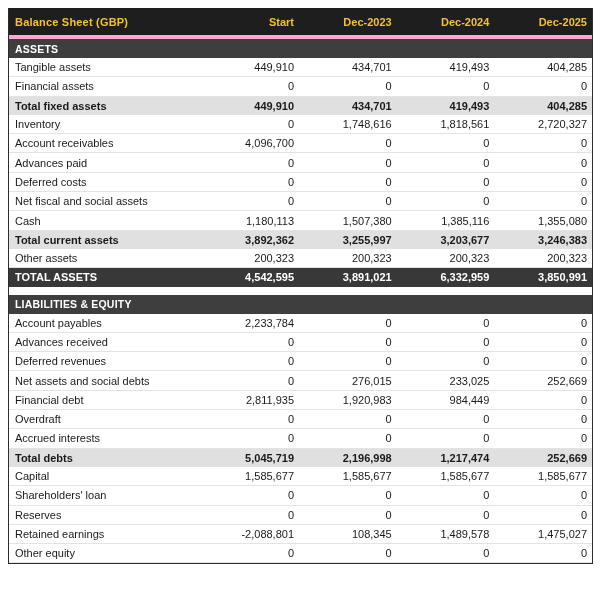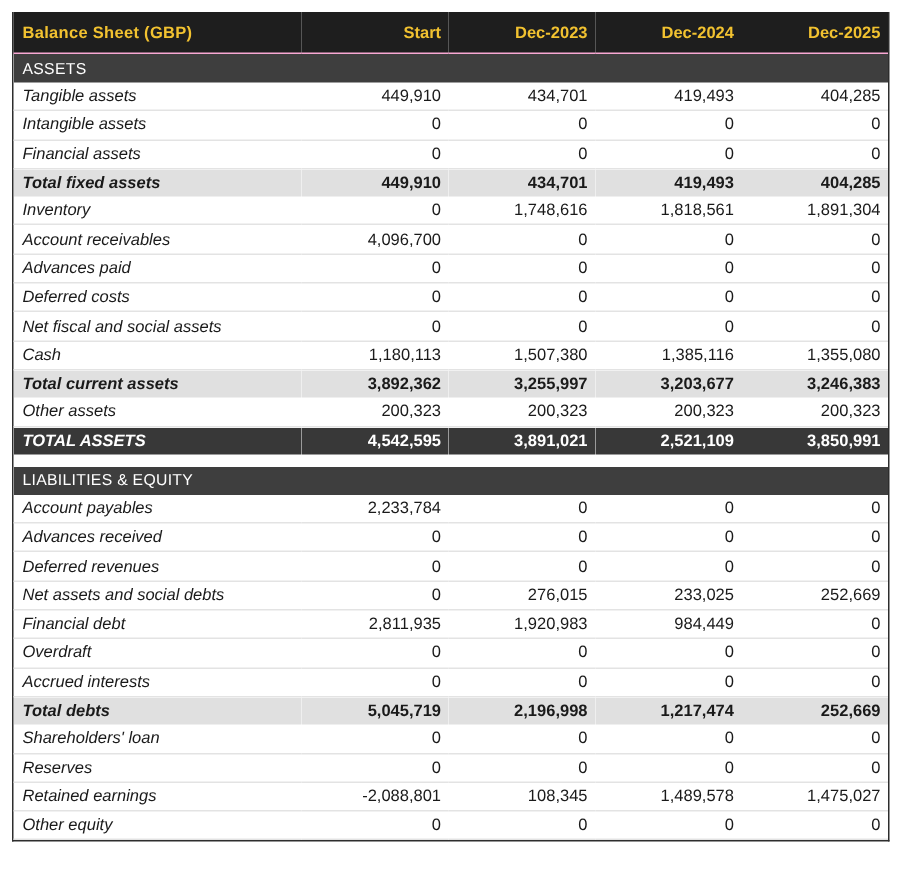--- a/index.html
+++ b/index.html
@@ -36,57 +36,57 @@
   col.c-num{width:16.75%;}
 
   
   tr.title-row th{
     background:var(--header-bg);
     color:var(--accent-yellow);
     height:25px;
     font-size:11px;
     font-weight:bold;
     vertical-align:middle;
-    border-bottom:1px solid #f9a8d4;
+    border-bottom:4px solid #f9a8d4;
     margin-top:32px;
   }
   th.t-title{
     text-align:left;
     padding-left:6px;
     font-size:12.5px;
     letter-spacing:.2px;
   }
   th.t-col{
     text-align:right;
     padding-right:5px;
   }
 
   
   tr.section-row td{
     background:var(--section-bg);
     color:#ffffff;
-    font-weight:normal;
+    font-weight:bold;
     font-size:10.5px;
     height:17px;
     text-align:left;
     padding-left:6px;
     vertical-align:middle;
     letter-spacing:.2px;
   }
 
   
   td{
     font-size:11px;
     color:var(--body-text);
     height:16.3px;
     vertical-align:middle;
     white-space:nowrap;
     overflow:hidden;
   }
-  td.lbl{text-align:left;padding-left:6px;font-style:italic;}
+  td.lbl{text-align:left;padding-left:6px;}
   td.val{text-align:right;padding-right:5px;}
 
   tr.item td{border-bottom:1px solid var(--row-border);background:#ffffff;}
   tr.subtotal td{
     background:var(--subtotal-row-bg);
     font-weight:bold;
     margin-left:32px;
   }
   tr.total td{
     background:var(--total-row-bg);
@@ -126,46 +126,39 @@
           <td colspan="5">ASSETS</td>
         </tr>
         <tr class="item">
           <td class="lbl">Tangible assets</td>
           <td class="val">449,910</td>
           <td class="val">434,701</td>
           <td class="val">419,493</td>
           <td class="val">404,285</td>
         </tr>
         <tr class="item">
-          <td class="lbl">Intangible assets</td>
-          <td class="val">0</td>
-          <td class="val">0</td>
-          <td class="val">0</td>
-          <td class="val">0</td>
-        </tr>
-        <tr class="item">
           <td class="lbl">Financial assets</td>
           <td class="val">0</td>
           <td class="val">0</td>
           <td class="val">0</td>
           <td class="val">0</td>
         </tr>
         <tr class="subtotal">
           <td class="lbl">Total fixed assets</td>
           <td class="val">449,910</td>
           <td class="val">434,701</td>
           <td class="val">419,493</td>
           <td class="val">404,285</td>
         </tr>
         <tr class="item">
           <td class="lbl">Inventory</td>
           <td class="val">0</td>
           <td class="val">1,748,616</td>
           <td class="val">1,818,561</td>
-          <td class="val">1,891,304</td>
+          <td class="val">2,720,327</td>
         </tr>
         <tr class="item">
           <td class="lbl">Account receivables</td>
           <td class="val">4,096,700</td>
           <td class="val">0</td>
           <td class="val">0</td>
           <td class="val">0</td>
         </tr>
         <tr class="item">
           <td class="lbl">Advances paid</td>
@@ -206,21 +199,21 @@
           <td class="lbl">Other assets</td>
           <td class="val">200,323</td>
           <td class="val">200,323</td>
           <td class="val">200,323</td>
           <td class="val">200,323</td>
         </tr>
         <tr class="total">
           <td class="lbl">TOTAL ASSETS</td>
           <td class="val">4,542,595</td>
           <td class="val">3,891,021</td>
-          <td class="val">2,521,109</td>
+          <td class="val">6,332,959</td>
           <td class="val">3,850,991</td>
         </tr>
         <tr class="gap">
           <td colspan="5"></td>
         </tr>
         <tr class="section-row">
           <td colspan="5">LIABILITIES &amp; EQUITY</td>
         </tr>
         <tr class="item">
           <td class="lbl">Account payables</td>
@@ -272,20 +265,27 @@
           <td class="val">0</td>
         </tr>
         <tr class="subtotal">
           <td class="lbl">Total debts</td>
           <td class="val">5,045,719</td>
           <td class="val">2,196,998</td>
           <td class="val">1,217,474</td>
           <td class="val">252,669</td>
         </tr>
         <tr class="item">
+          <td class="lbl">Capital</td>
+          <td class="val">1,585,677</td>
+          <td class="val">1,585,677</td>
+          <td class="val">1,585,677</td>
+          <td class="val">1,585,677</td>
+        </tr>
+        <tr class="item">
           <td class="lbl">Shareholders' loan</td>
           <td class="val">0</td>
           <td class="val">0</td>
           <td class="val">0</td>
           <td class="val">0</td>
         </tr>
         <tr class="item">
           <td class="lbl">Reserves</td>
           <td class="val">0</td>
           <td class="val">0</td>

